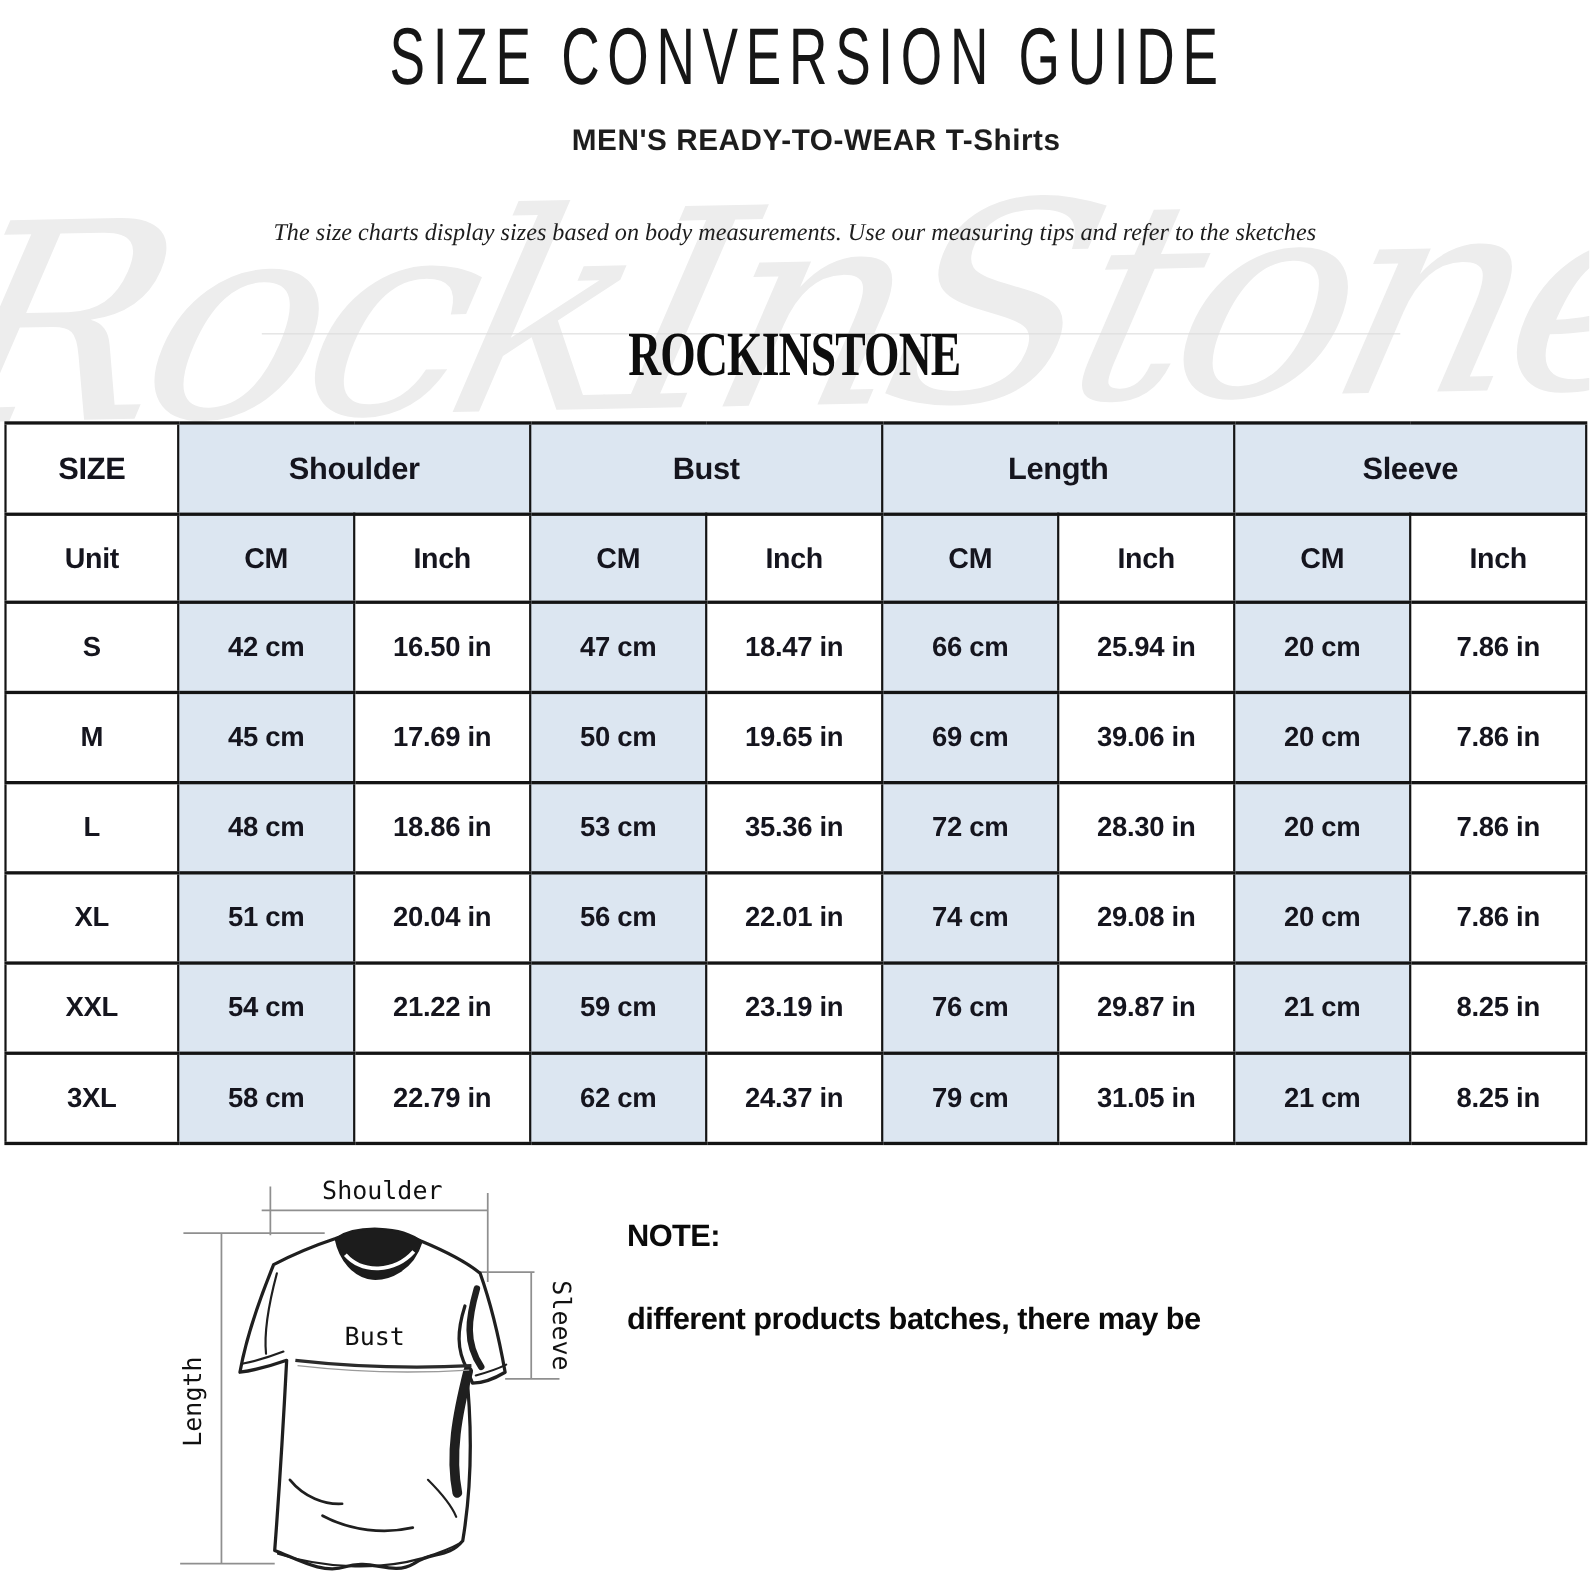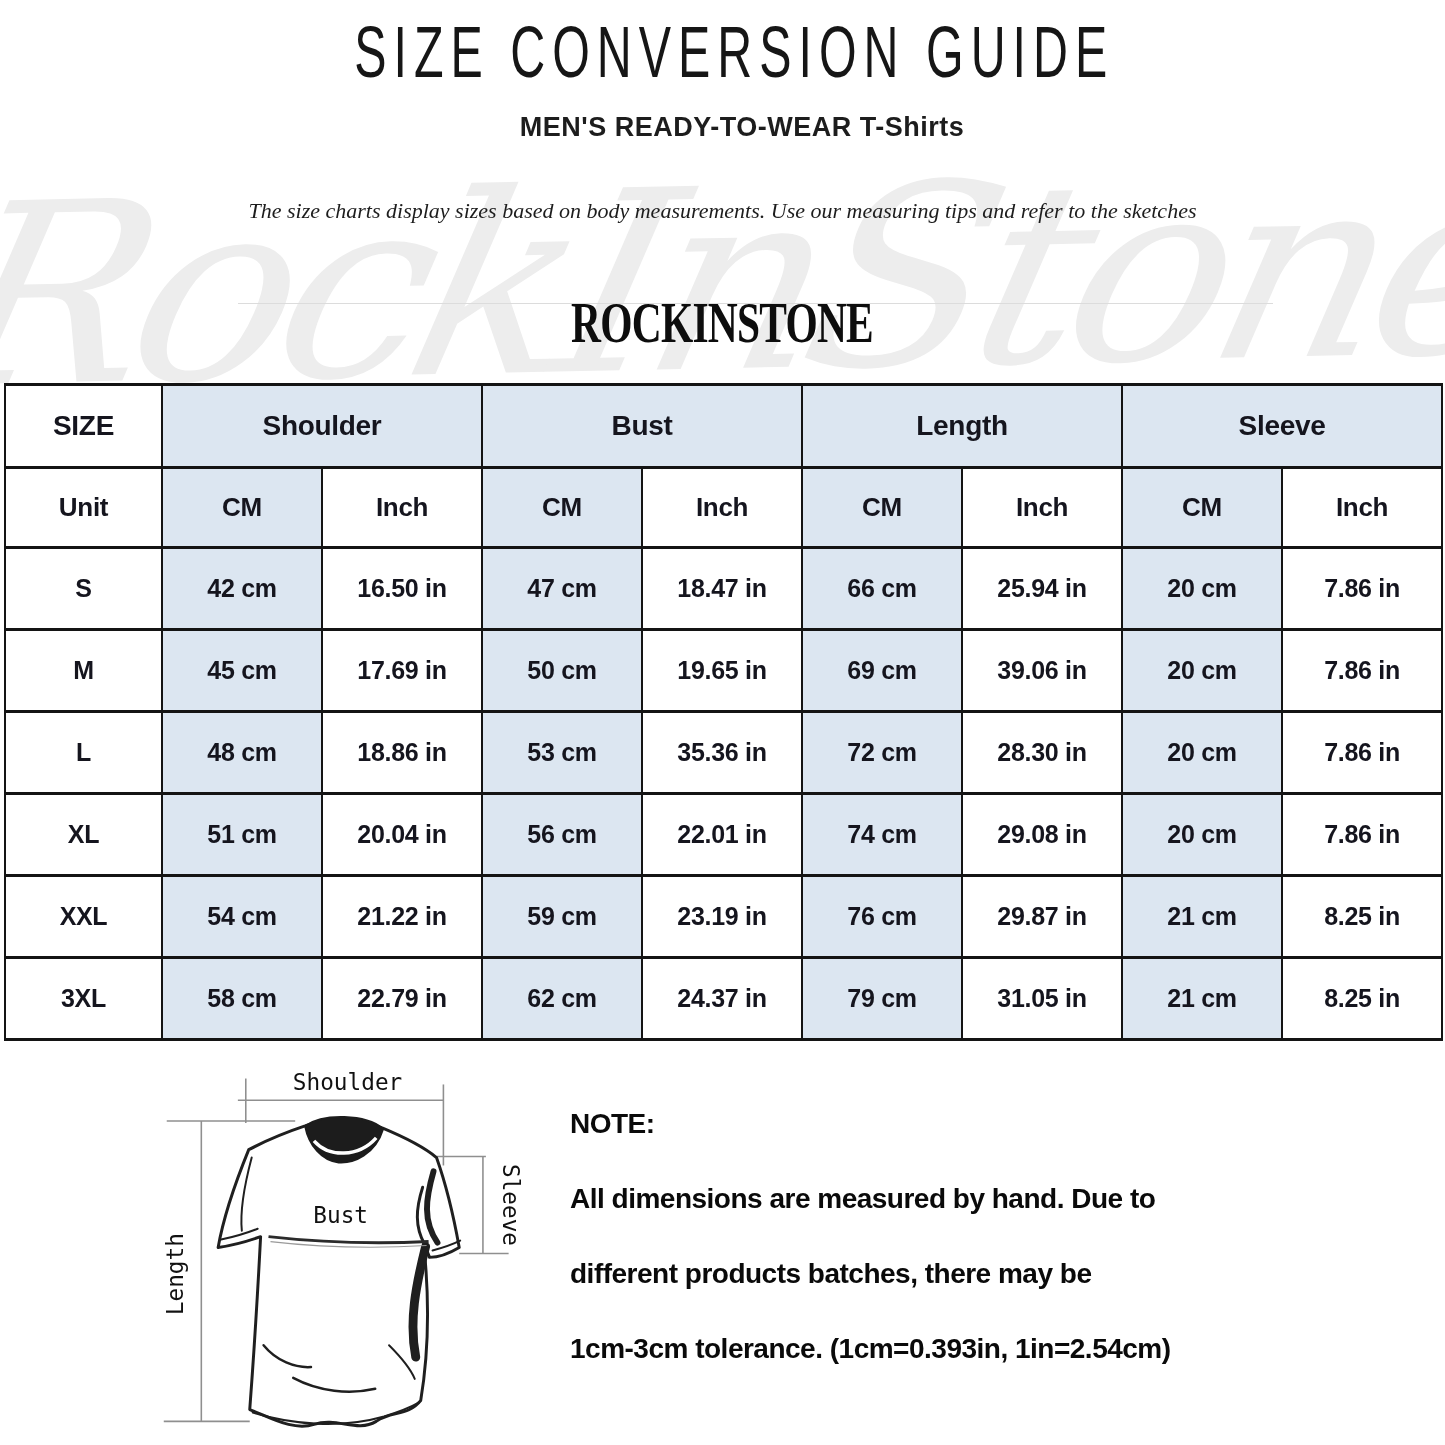--- a/index.html
+++ b/index.html
@@ -222,18 +222,16 @@
         <text x="205" y="42" text-anchor="middle">Shoulder</text>
         <text x="198" y="176" text-anchor="middle">Bust</text>
         <text transform="translate(38,228) rotate(-90)" text-anchor="middle">Length</text>
         <text transform="translate(362,158) rotate(90)" text-anchor="middle">Sleeve</text>
       </g>
     </svg>
   </div>
 
   <div class="layer note">
     <div>NOTE:</div>
-    <div>All dimensions are measured by hand. Due to</div>
     <div>different products batches, there may be</div>
-    <div>1cm-3cm tolerance. (1cm=0.393in, 1in=2.54cm)</div>
   </div>
 
 </div>
 
 </body></html>

